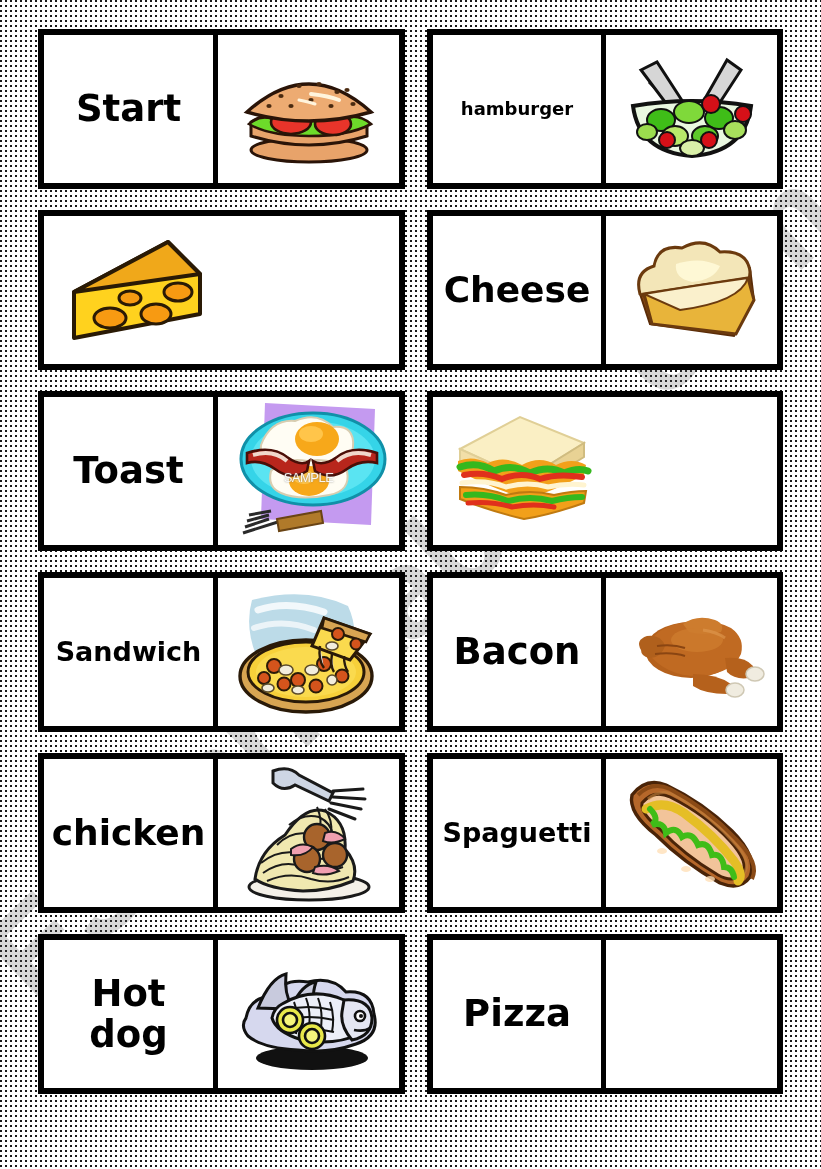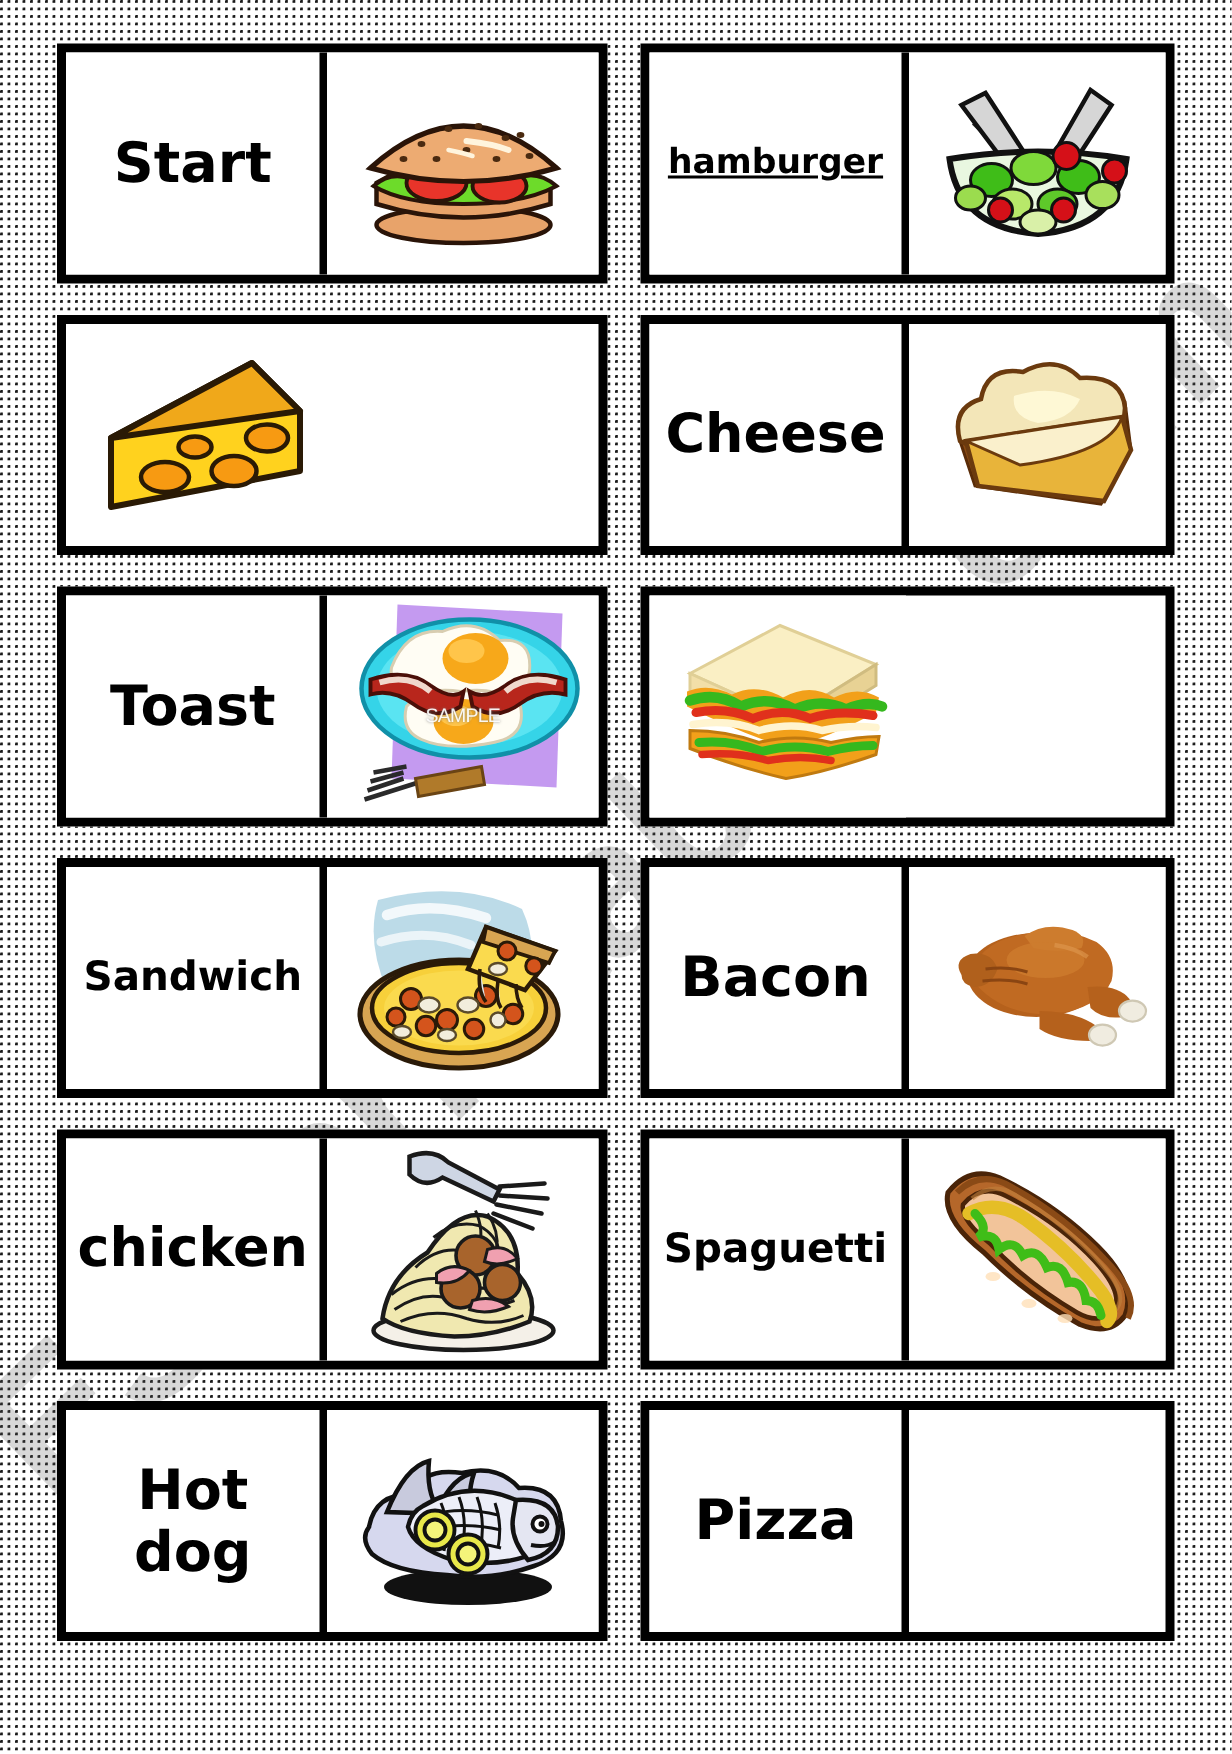--- a/index.html
+++ b/index.html
@@ -108,21 +108,21 @@
     font-weight: bold;
     color: #000000;
     text-align: center;
     line-height: 1.12;
     letter-spacing: 0px;
     word-break: break-word;
   }
   .label.sz-xl   { font-size: 37px; }
   .label.sz-lg   { font-size: 36px; }
   .label.sz-md   { font-size: 27px; }
-  .label.sz-sm   { font-size: 23px; text-decoration: underline; }
+  .label.sz-sm   { font-size: 18px; }
 
   .pic-svg { display: block; }
 
   
   .sample-stamp {
     position: absolute;
     left: 50%;
     top: 54%;
     transform: translate(-50%,-50%);
     font-family: "Liberation Sans", sans-serif;

